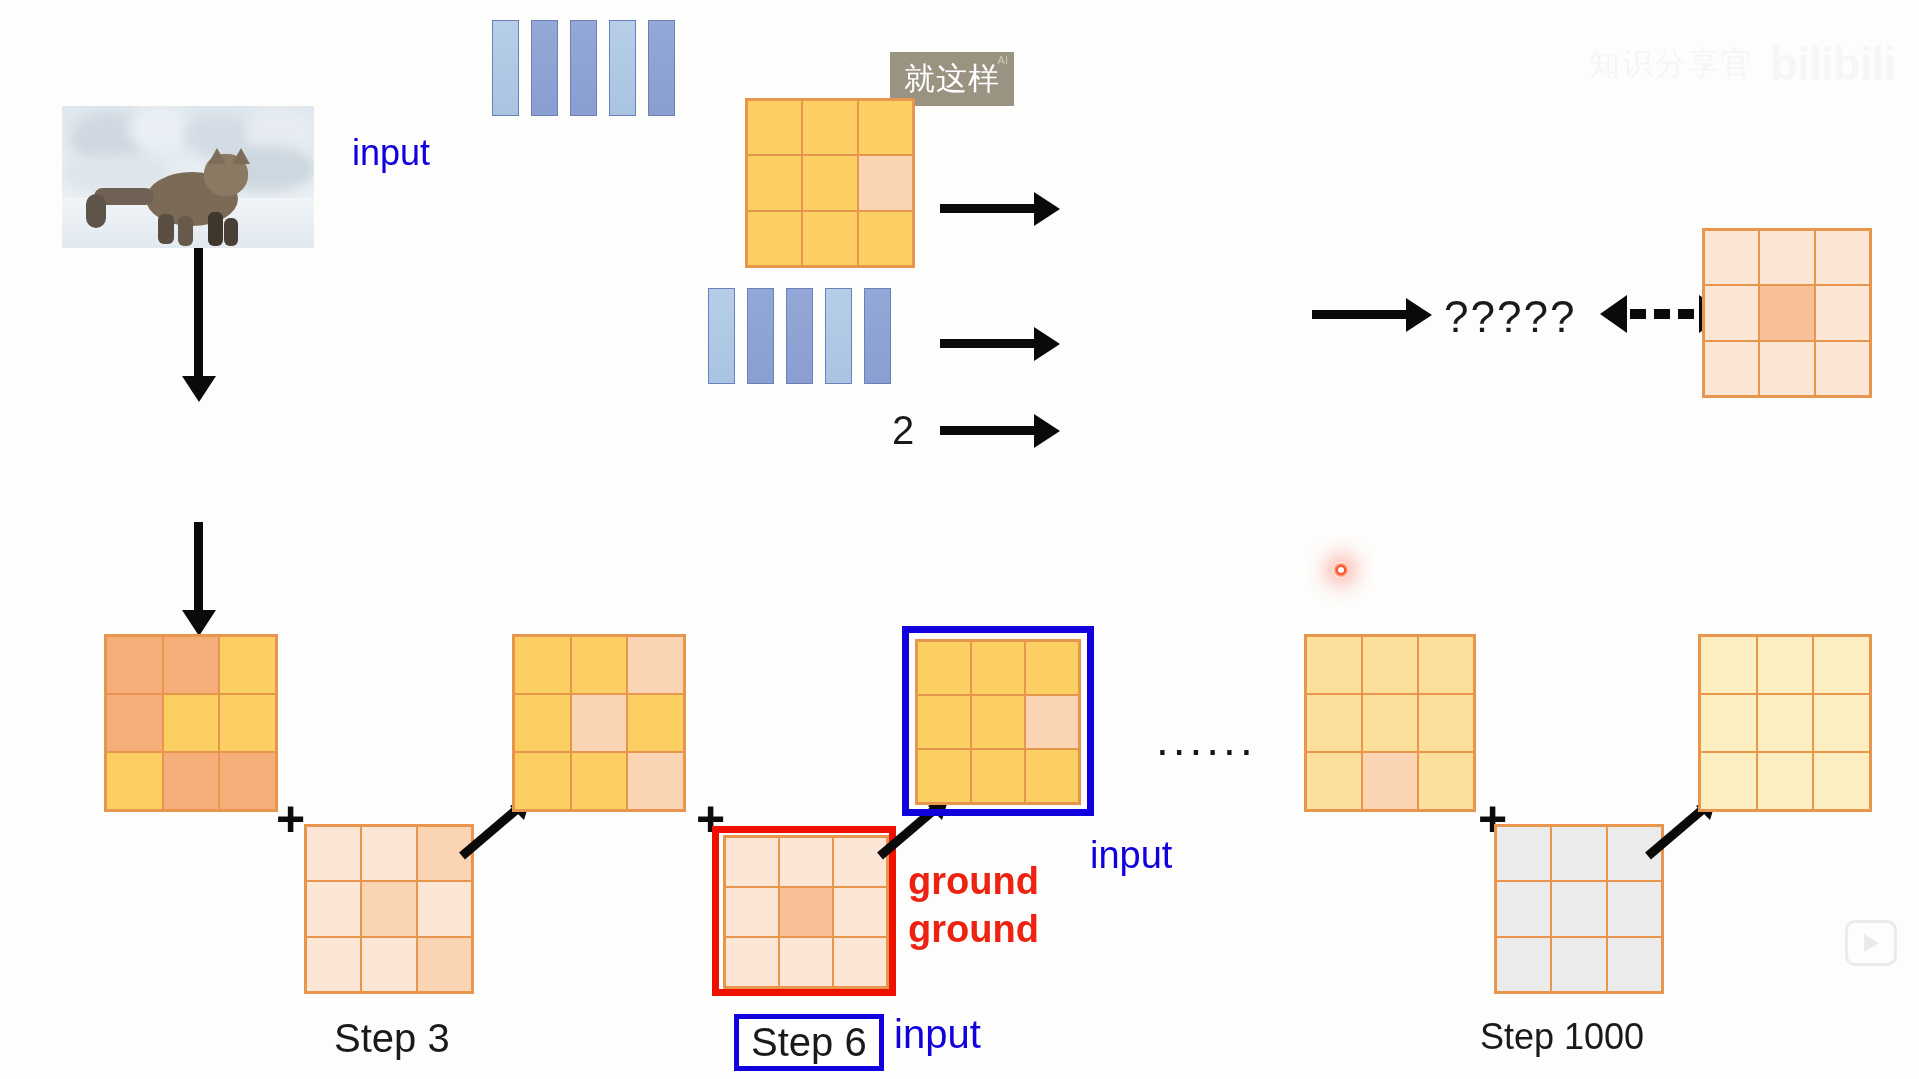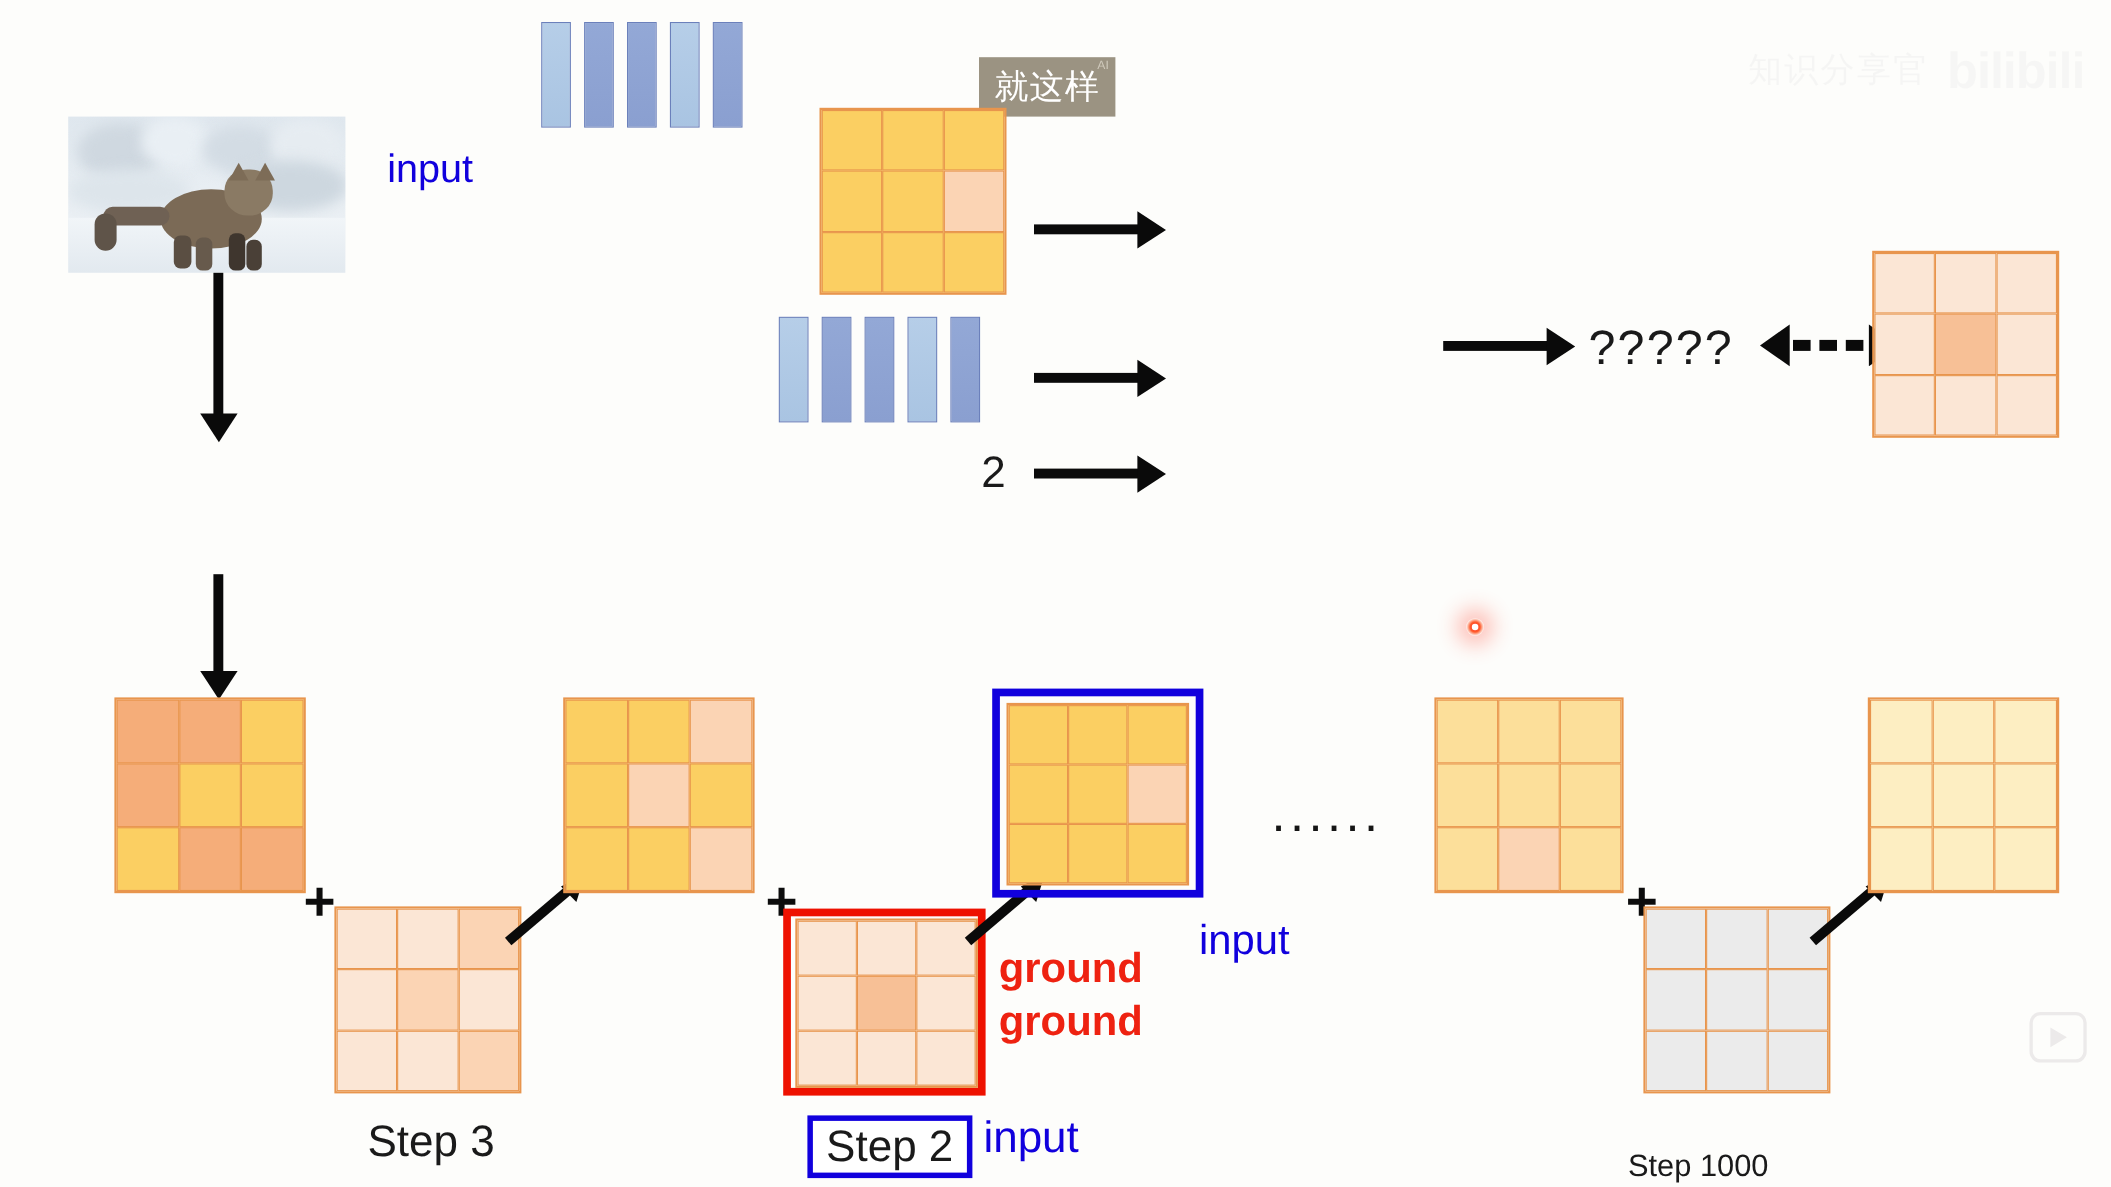--- a/index.html
+++ b/index.html
@@ -421,24 +421,24 @@
       <div style="background: rgb(253, 238, 194);"></div>
       <div style="background: rgb(253, 238, 194);"></div>
       <div style="background: rgb(253, 238, 194);"></div>
       <div style="background: rgb(253, 238, 194);"></div>
       <div style="background: rgb(253, 238, 194);"></div>
     </div>
 
   <div class="abs lbl lbl-black" style="left:334px;top:1016px;font-size:40px;">Step 3</div>
 
   <div class="abs" style="left:734px;top:1014px;border:5px solid #1100dd;background:#fff;padding:1px 12px;">
-    <span style="font-size:40px;color:#1a1a1a;">Step 2</span>
+    <span style="font-size:40px;color:#1a1a1a;">Step 6</span>
   </div>
 
   <div class="abs lbl lbl-blue" style="left:894px;top:1012px;font-size:40px;">input</div>
 
-  <div class="abs lbl lbl-black" style="left:1480px;top:1016px;font-size:28px;margin-top:28px;">Step 1000</div>
+  <div class="abs lbl lbl-black" style="left:1480px;top:1016px;font-size:36px;">Step 1000</div>
 
   <div class="abs" id="player-badge">
     <div class="tri"></div>
   </div>
 
 </div>
 
 </body></html>

